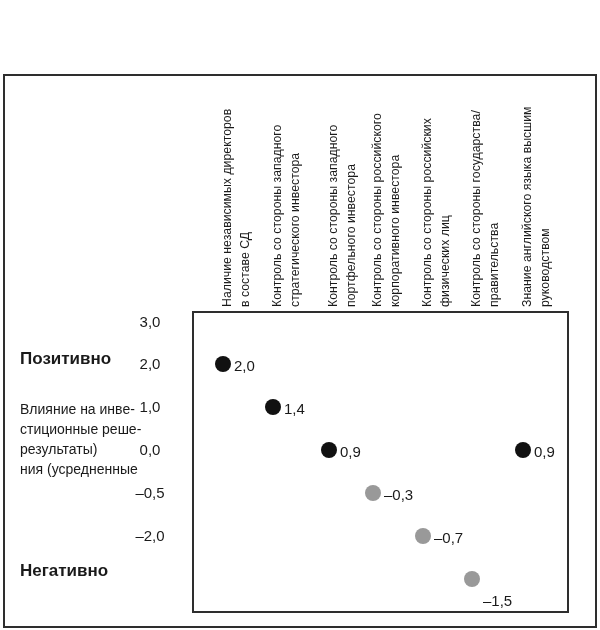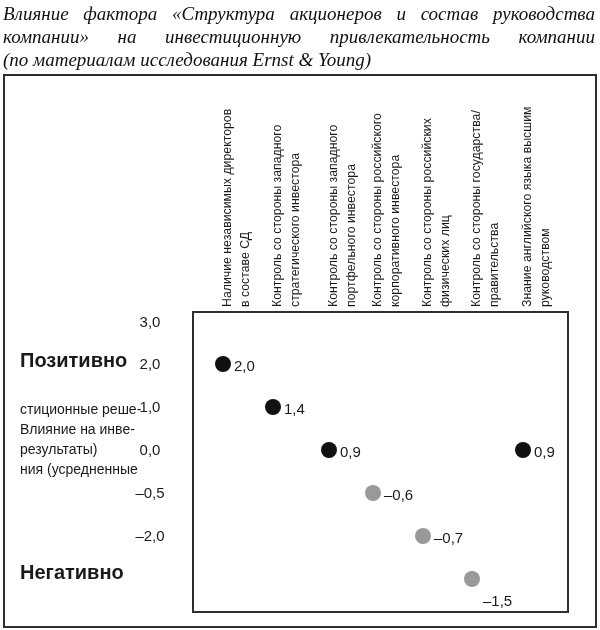--- a/index.html
+++ b/index.html
@@ -18,21 +18,21 @@
   
   #outer-frame{
     position:absolute;left:3px;top:74px;width:594px;height:554px;
     border:2px solid #2e2e2e;box-sizing:border-box;background:#fff;
   }
   #plot-frame{
     position:absolute;left:192px;top:311px;width:377px;height:302px;
     border:2px solid #2e2e2e;box-sizing:border-box;background:#fff;
   }
   
-  .side-label{position:absolute;left:20px;font-weight:bold;font-size:20px;}
+  .side-label{position:absolute;left:20px;font-weight:bold;font-size:17px;}
   #positive-label{top:349px;}
   #negative-label{top:541px;margin-top:20px;}
   #axis-description{
     position:absolute;left:20px;top:399px;width:170px;
     font-size:14px;line-height:20px;
   }
   
   .tick-label{
     position:absolute;left:120px;width:60px;height:18px;line-height:18px;
     text-align:center;font-size:15px;
@@ -47,33 +47,28 @@
   .dot{position:absolute;width:16px;height:16px;border-radius:50%;}
   .dot-label{
     position:absolute;height:20px;line-height:20px;font-size:15px;white-space:nowrap;
   }
 </style>
 </head>
 <body>
 
 <div id="canvas">
 
-  <div id="title">
-    <div class="title-line justify">Влияние фактора «Структура акционеров и состав руководства</div>
-    <div class="title-line justify">компании» на инвестиционную привлекательность компании</div>
-    <div class="title-line">(по материалам исследования Ernst &amp; Young)</div>
-  </div>
 
   <div id="outer-frame"></div>
 
   <div class="side-label" id="positive-label">Позитивно</div>
 
   <div id="axis-description">
+      <div>Влияние на инве-</div>
       <div>стиционные реше-</div>
-      <div>Влияние на инве-</div>
       <div>результаты)</div>
       <div>ния (усредненные</div>
     </div>
 
   <div class="side-label" id="negative-label">Негативно</div>
 
   <div id="plot-frame"></div>
 
   <div id="generated-layer">
       <div class="tick-label" style="top: 313px;">3,0</div>
@@ -98,21 +93,21 @@
         <div>Контроль со стороны западного</div>
         <div>портфельного инвестора</div>
       </div>
       <div class="dot" style="left: 321px; top: 442px; background: rgb(17, 17, 17);"></div>
       <div class="dot-label" style="left: 340px; top: 442px;">0,9</div>
       <div class="cat-label" style="left: 369px;">
         <div>Контроль со стороны российского</div>
         <div>корпоративного инвестора</div>
       </div>
       <div class="dot" style="left: 365px; top: 485px; background: rgb(153, 153, 153);"></div>
-      <div class="dot-label" style="left: 384px; top: 485px;">–0,6</div>
+      <div class="dot-label" style="left: 384px; top: 485px;">–0,3</div>
       <div class="cat-label" style="left: 419px;">
         <div>Контроль со стороны российских</div>
         <div>физических лиц</div>
       </div>
       <div class="dot" style="left: 415px; top: 528px; background: rgb(153, 153, 153);"></div>
       <div class="dot-label" style="left: 434px; top: 528px;">–0,7</div>
       <div class="cat-label" style="left: 468px;">
         <div>Контроль со стороны государства/</div>
         <div>правительства</div>
       </div>

